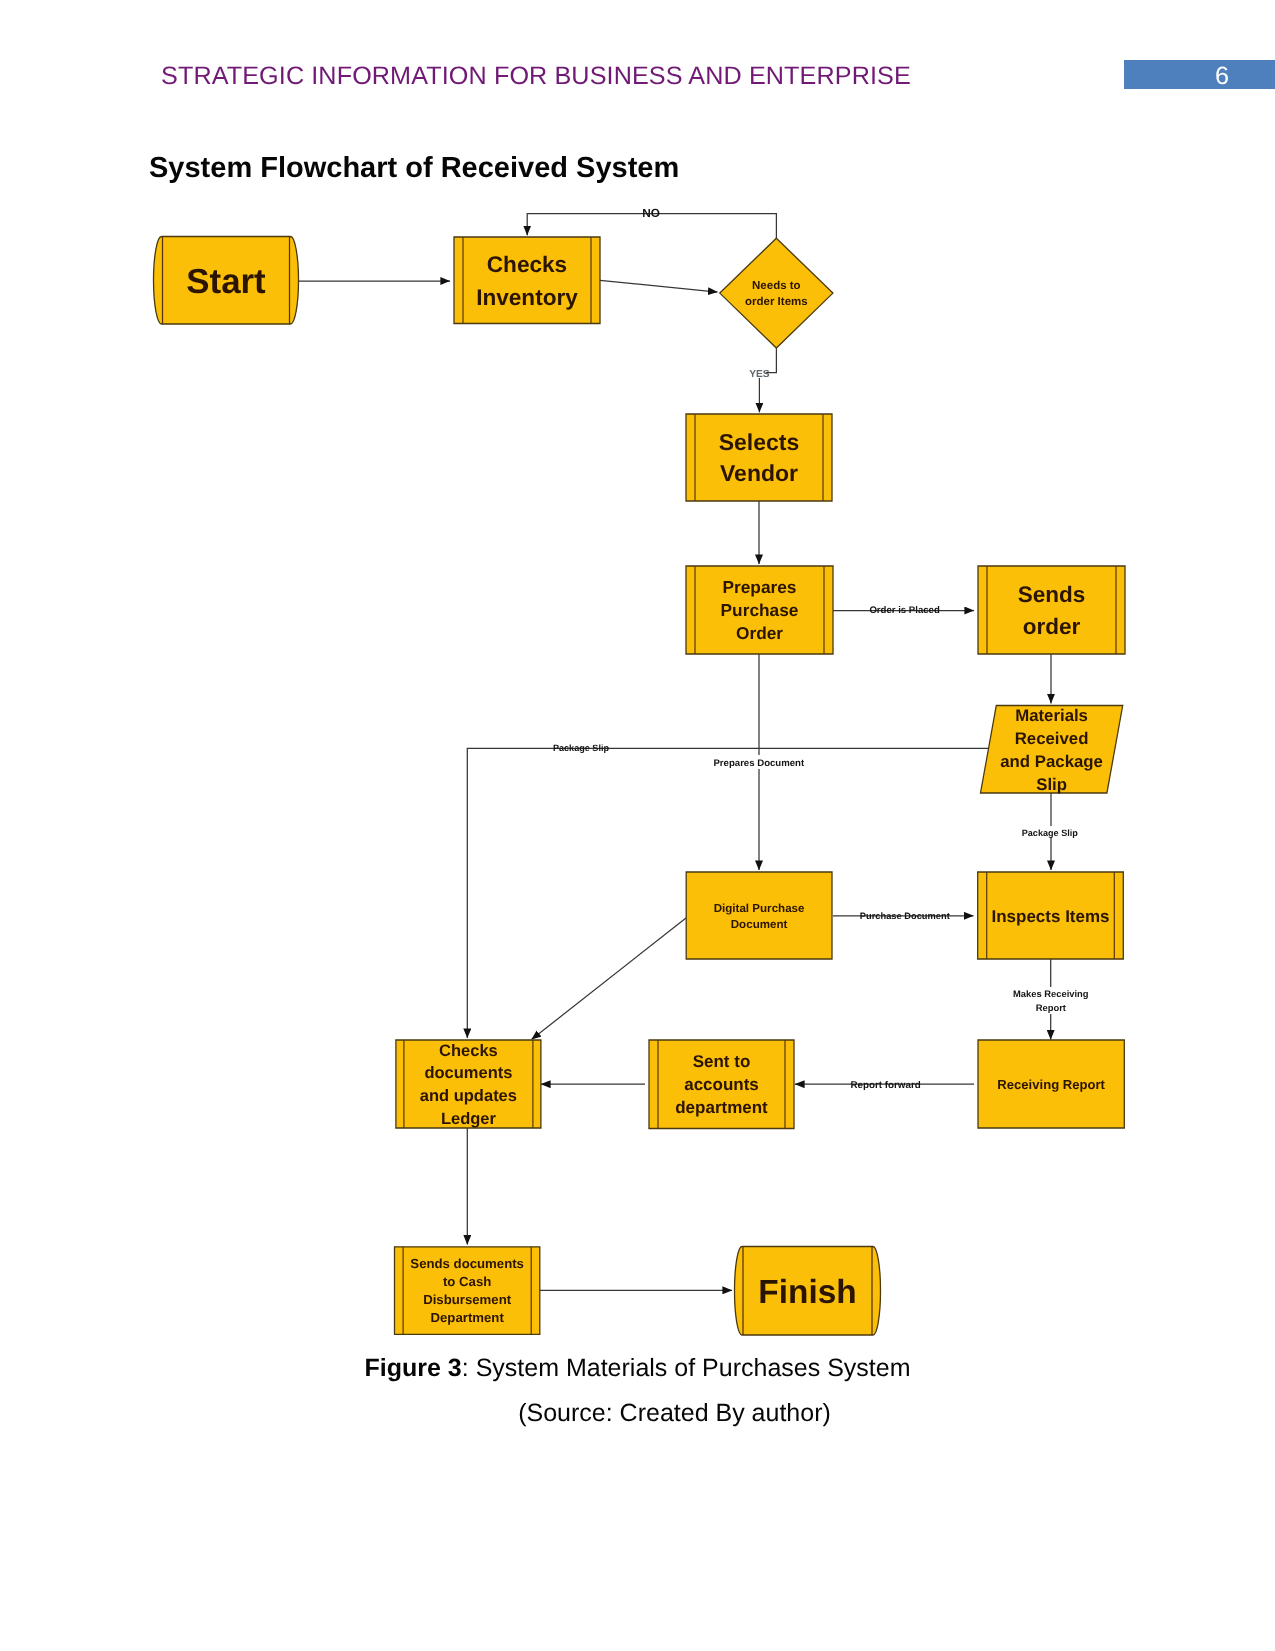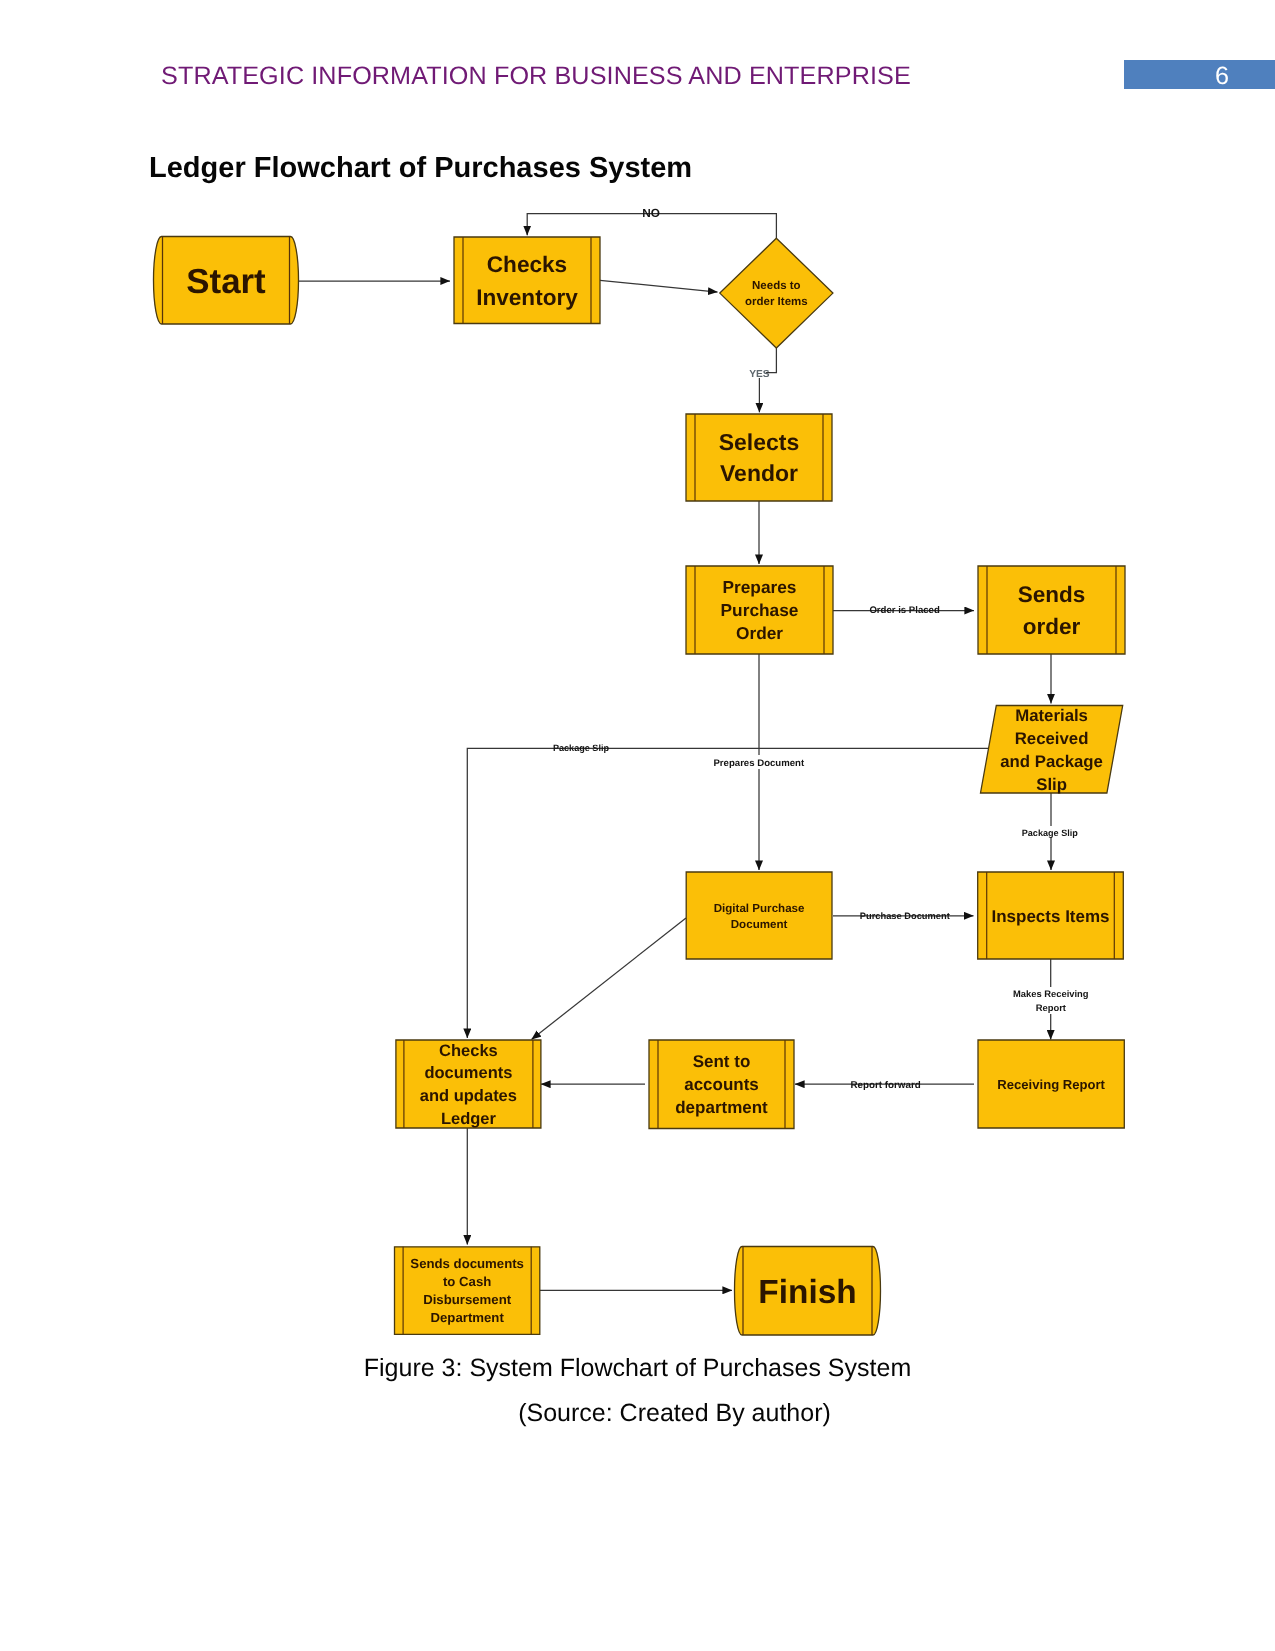--- a/index.html
+++ b/index.html
@@ -7,32 +7,32 @@
   body{width:1275px;height:1651px;background:#ffffff;position:relative;
        font-family:"Liberation Sans",sans-serif;}
   *{-webkit-font-smoothing:antialiased;text-rendering:geometricPrecision;}
   svg text{-webkit-font-smoothing:antialiased;}
   .page{position:absolute;inset:0;overflow:hidden;transform:translateZ(0);}
   #header-text{position:absolute;left:161px;top:62px;font-size:25.2px;color:#701a75;letter-spacing:0.1px;white-space:nowrap;}
   #page-number-box{position:absolute;left:1124px;top:60px;width:151px;height:29px;background:#4f80be;}
   #page-number{position:absolute;left:1124px;top:62px;width:105px;text-align:right;font-size:25.2px;color:#ffffff;}
   #section-title{position:absolute;left:149px;top:152px;font-size:29px;font-weight:bold;color:#060606;white-space:nowrap;}
   #figure-caption{position:absolute;left:0;top:1354px;width:1275px;text-align:center;font-size:25px;color:#060606;}
-  #figure-caption .b{font-weight:normal;}
+  #figure-caption .b{font-weight:bold;}
   #figure-source{position:absolute;left:0;top:1399px;width:1275px;text-align:center;font-size:25px;color:#060606;margin-left:37px;}
   #flowchart{position:absolute;left:0;top:0;transform:translateZ(0);}
 </style>
 </head>
 <body>
 
 <div class="page">
   <div id="header-text">STRATEGIC INFORMATION FOR BUSINESS AND ENTERPRISE</div>
   <div id="page-number-box"></div>
   <div id="page-number">6</div>
-  <div id="section-title">Ledger Flowchart of Purchases System</div>
+  <div id="section-title">System Flowchart of Received System</div>
   <svg id="flowchart" width="1275" height="1400">
       <defs>
         <marker id="arw" markerWidth="10" markerHeight="8" refX="9.6" refY="4" orient="auto" markerUnits="userSpaceOnUse">
           <path d="M0,0 L9.8,4 L0,8 z" fill="#111111"></path>
         </marker>
       </defs>
       <g>
         <path d="M297.5,281 L450,281" fill="none" stroke="#363636" stroke-width="1.25" stroke-linejoin="miter" stroke-linecap="butt" marker-end="url(#arw)"></path>
         <path d="M600,280.3 L717.5,292.1" fill="none" stroke="#363636" stroke-width="1.25" stroke-linejoin="miter" stroke-linecap="butt" marker-end="url(#arw)"></path>
         <path d="M776.4,238.2 L776.4,213.6 L527.2,213.6 L527.2,235.2" fill="none" stroke="#363636" stroke-width="1.25" stroke-linejoin="miter" stroke-linecap="butt" marker-end="url(#arw)"></path>
@@ -138,15 +138,15 @@
         <text x="758.8" y="766.1" text-anchor="middle" font-family="&quot;Liberation Sans&quot;, sans-serif" font-size="9.6" font-weight="bold" fill="#151515"><tspan x="758.8" y="766.1">Prepares Document</tspan></text>
         <text x="581" y="751" text-anchor="middle" font-family="&quot;Liberation Sans&quot;, sans-serif" font-size="9.1" font-weight="bold" fill="#151515"><tspan x="581" y="751">Package Slip</tspan></text>
         <rect x="1021" y="826" width="58" height="12" fill="#ffffff"></rect>
         <text x="1049.8" y="835.7" text-anchor="middle" font-family="&quot;Liberation Sans&quot;, sans-serif" font-size="9.1" font-weight="bold" fill="#151515"><tspan x="1049.8" y="835.7">Package Slip</tspan></text>
         <text x="904.8" y="919.3" text-anchor="middle" font-family="&quot;Liberation Sans&quot;, sans-serif" font-size="9.3" font-weight="bold" fill="#151515"><tspan x="904.8" y="919.3">Purchase Document</tspan></text>
         <rect x="1011" y="987" width="80" height="27" fill="#ffffff"></rect>
         <text x="1050.8" y="997.3" text-anchor="middle" font-family="&quot;Liberation Sans&quot;, sans-serif" font-size="9.4" font-weight="bold" fill="#151515"><tspan x="1050.8" y="997.3">Makes Receiving</tspan><tspan x="1050.8" y="1011">Report</tspan></text>
         <text x="885.6" y="1087.5" text-anchor="middle" font-family="&quot;Liberation Sans&quot;, sans-serif" font-size="9.8" font-weight="bold" fill="#151515"><tspan x="885.6" y="1087.5">Report forward</tspan></text>
       </g>
     </svg>
-  <div id="figure-caption"><span class="b">Figure 3</span><span>: System Flowchart of Purchases System</span></div>
+  <div id="figure-caption"><span class="b">Figure 3</span><span>: System Materials of Purchases System</span></div>
   <div id="figure-source">(Source: Created By author)</div>
 </div>
 
 </body></html>

